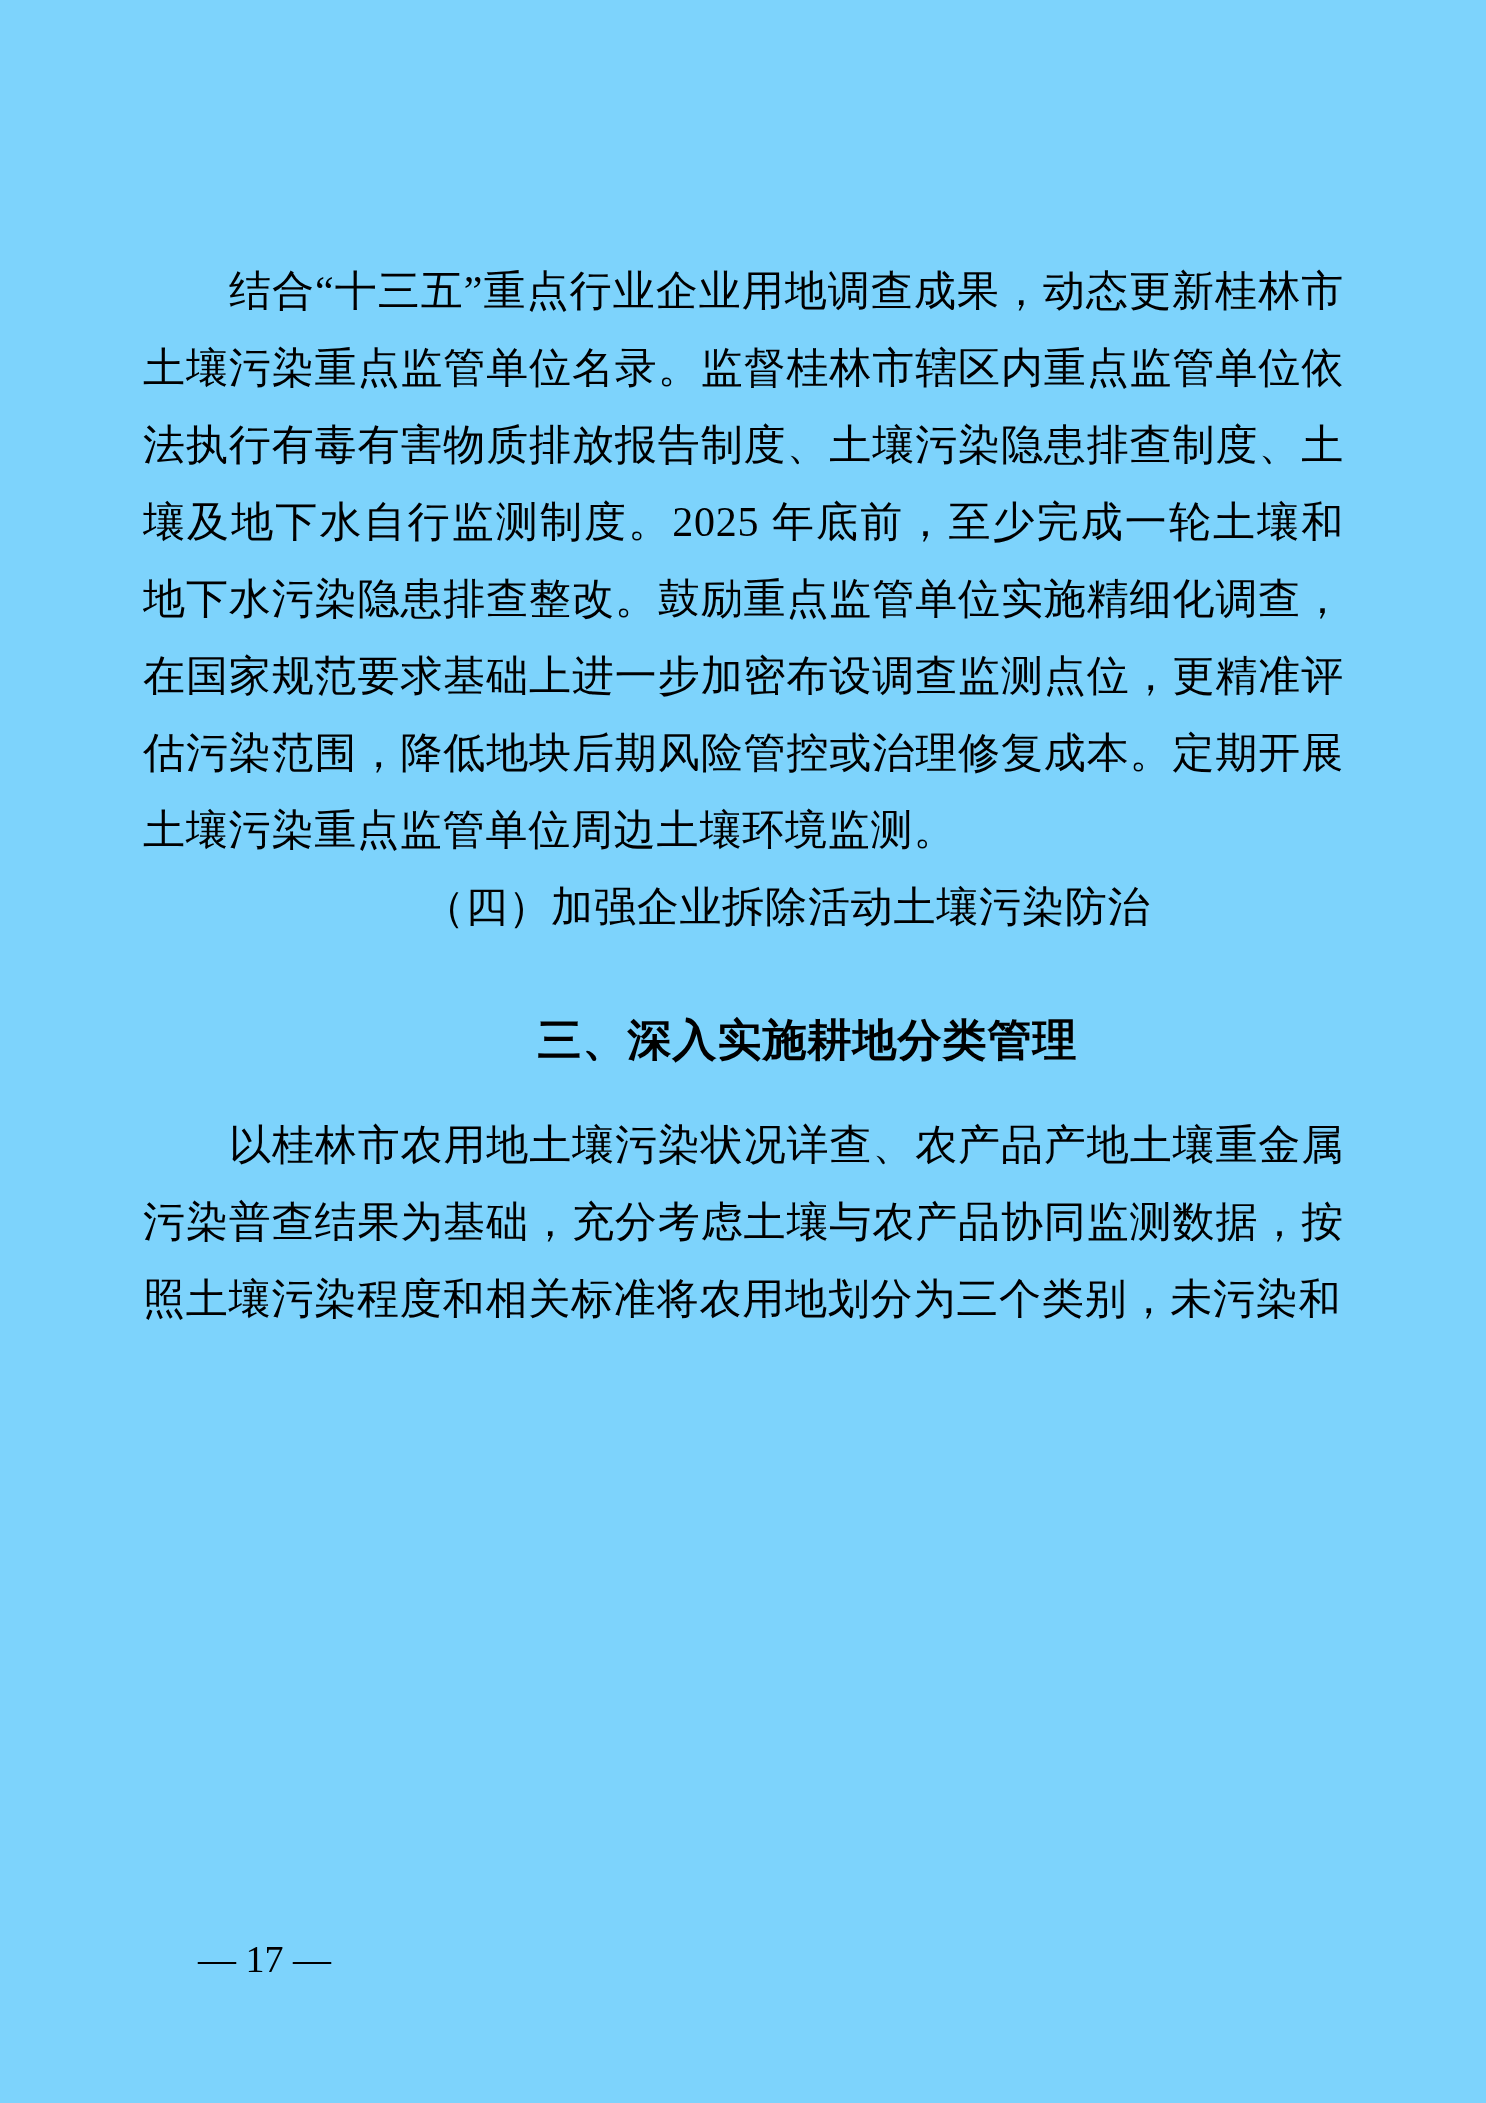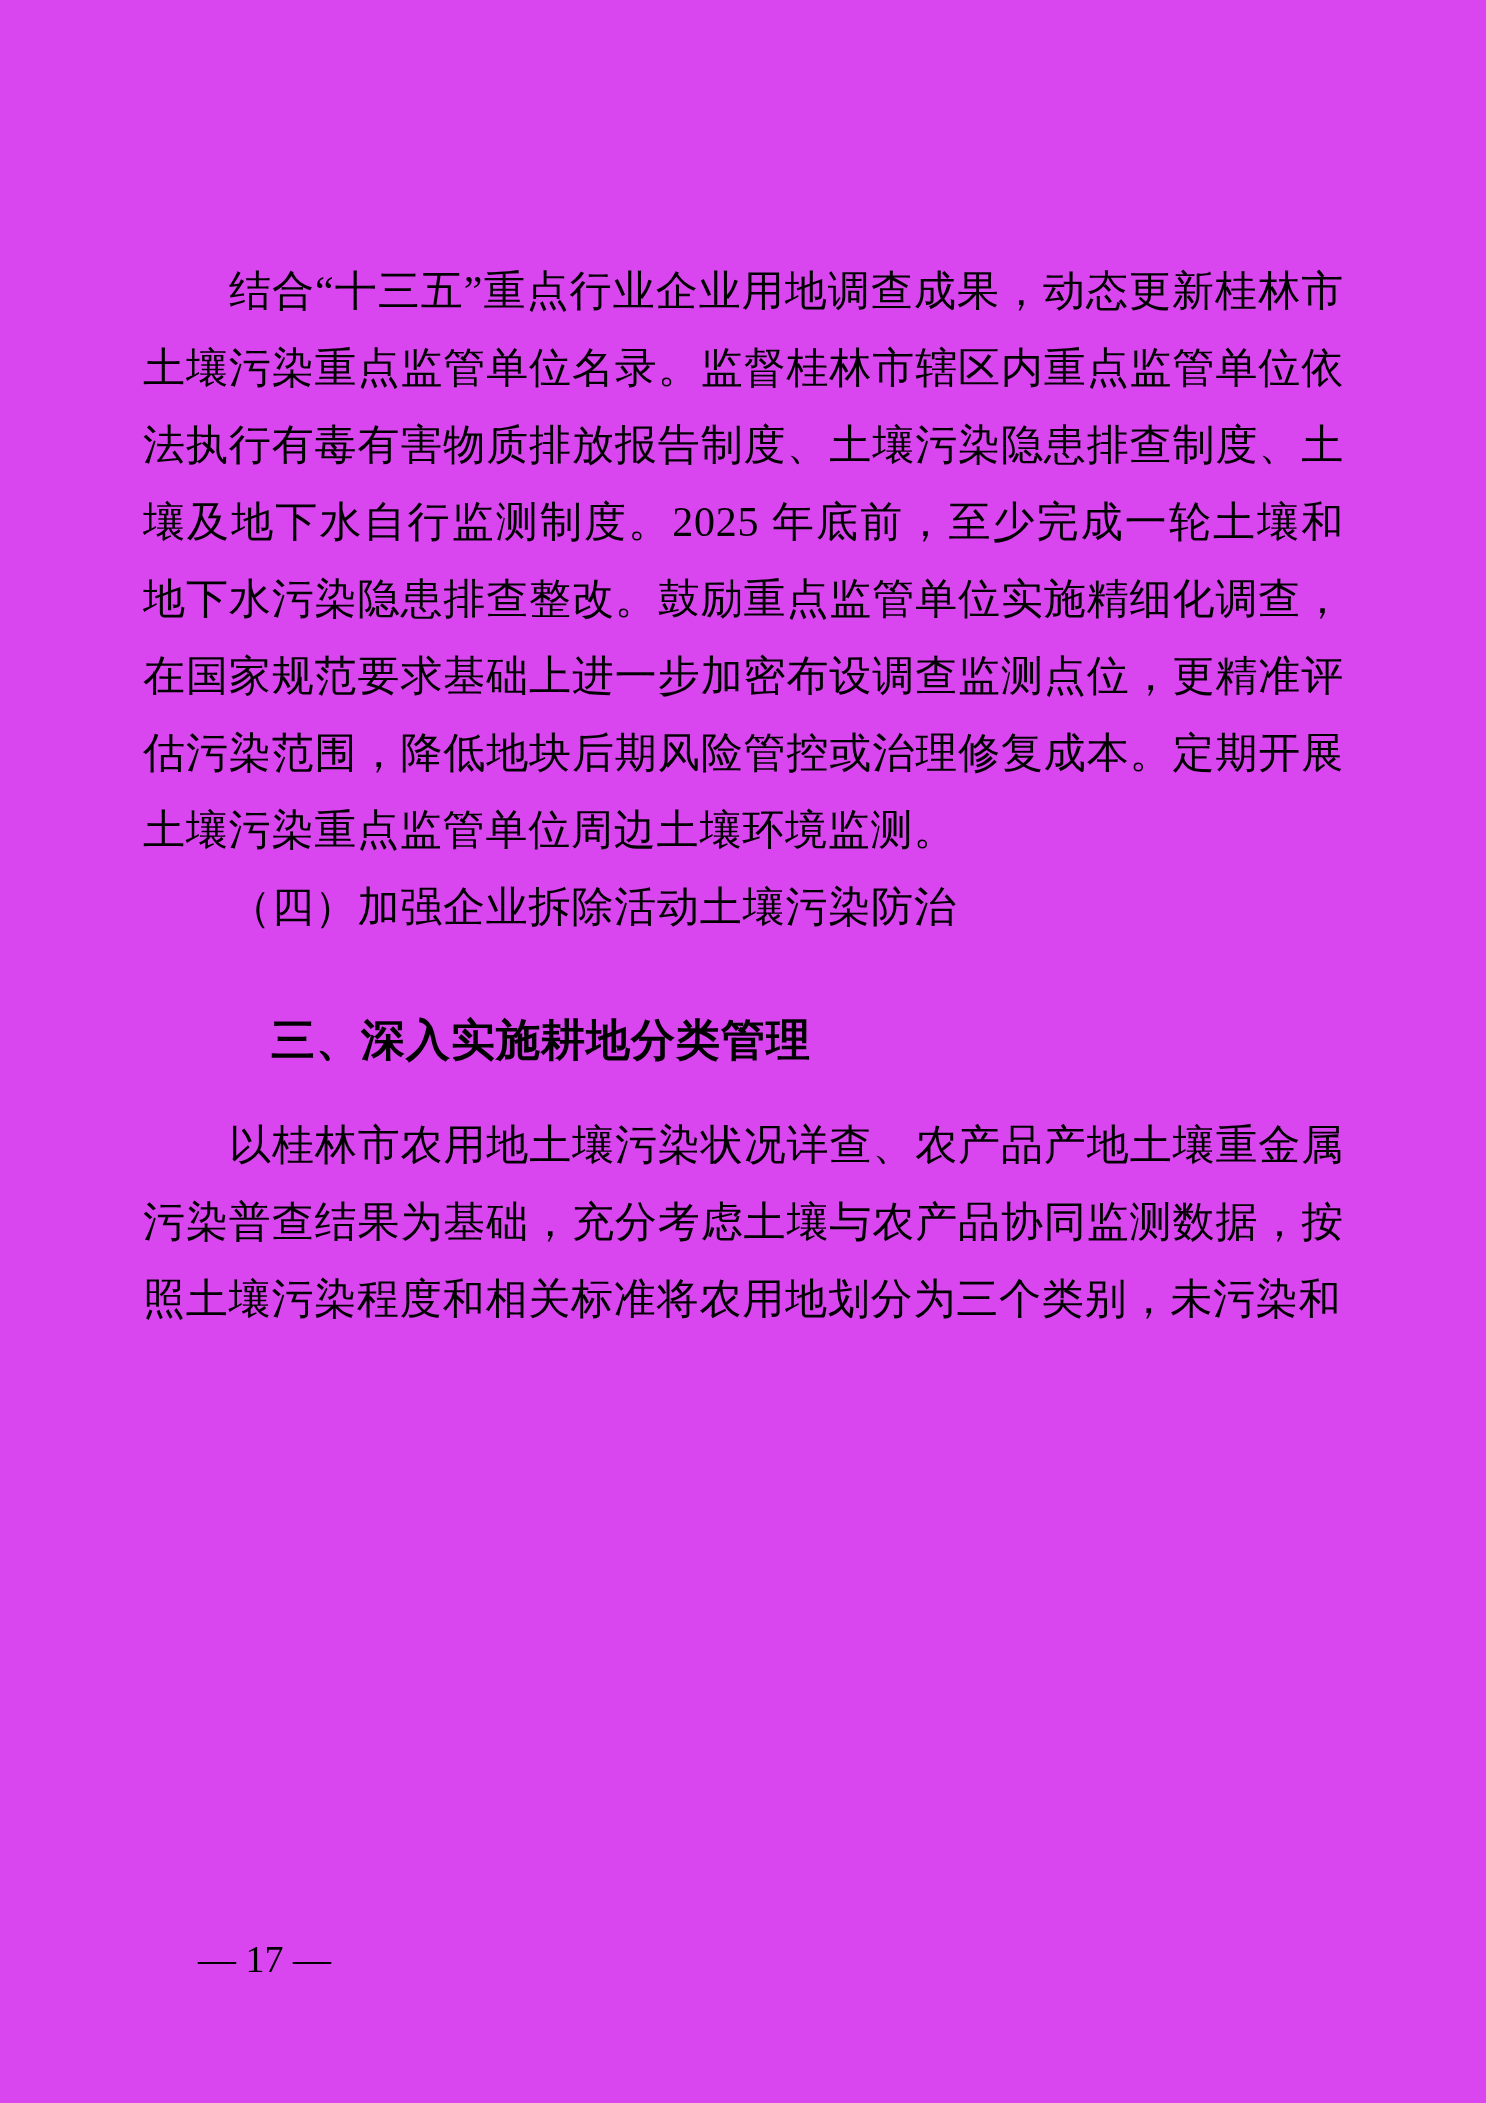--- a/index.html
+++ b/index.html
@@ -4,35 +4,36 @@
 <style>
   html, body {
     margin: 0;
     padding: 0;
     background: #ffffff;
   }
   .page {
     position: relative;
     width: 1486px;
     height: 2103px;
-    background: #d946ef;
+    background: #7dd3fc;
     overflow: hidden;
     color: #000000;
   }
   .content {
     position: absolute;
     left: 143px;
     top: 253px;
     width: 1201px;
   }
   .para {
     margin: 0;
     font-size: 42px;
     line-height: 77px;
     color: #000000;
+    text-align: center;
   }
   .body-para {
     font-family: "Liberation Serif", "DejaVu Serif", serif;
     text-align: justify;
     text-justify: inter-ideograph;
     text-indent: 86px;
     letter-spacing: 0.8px;
   }
   
   .subheading {

